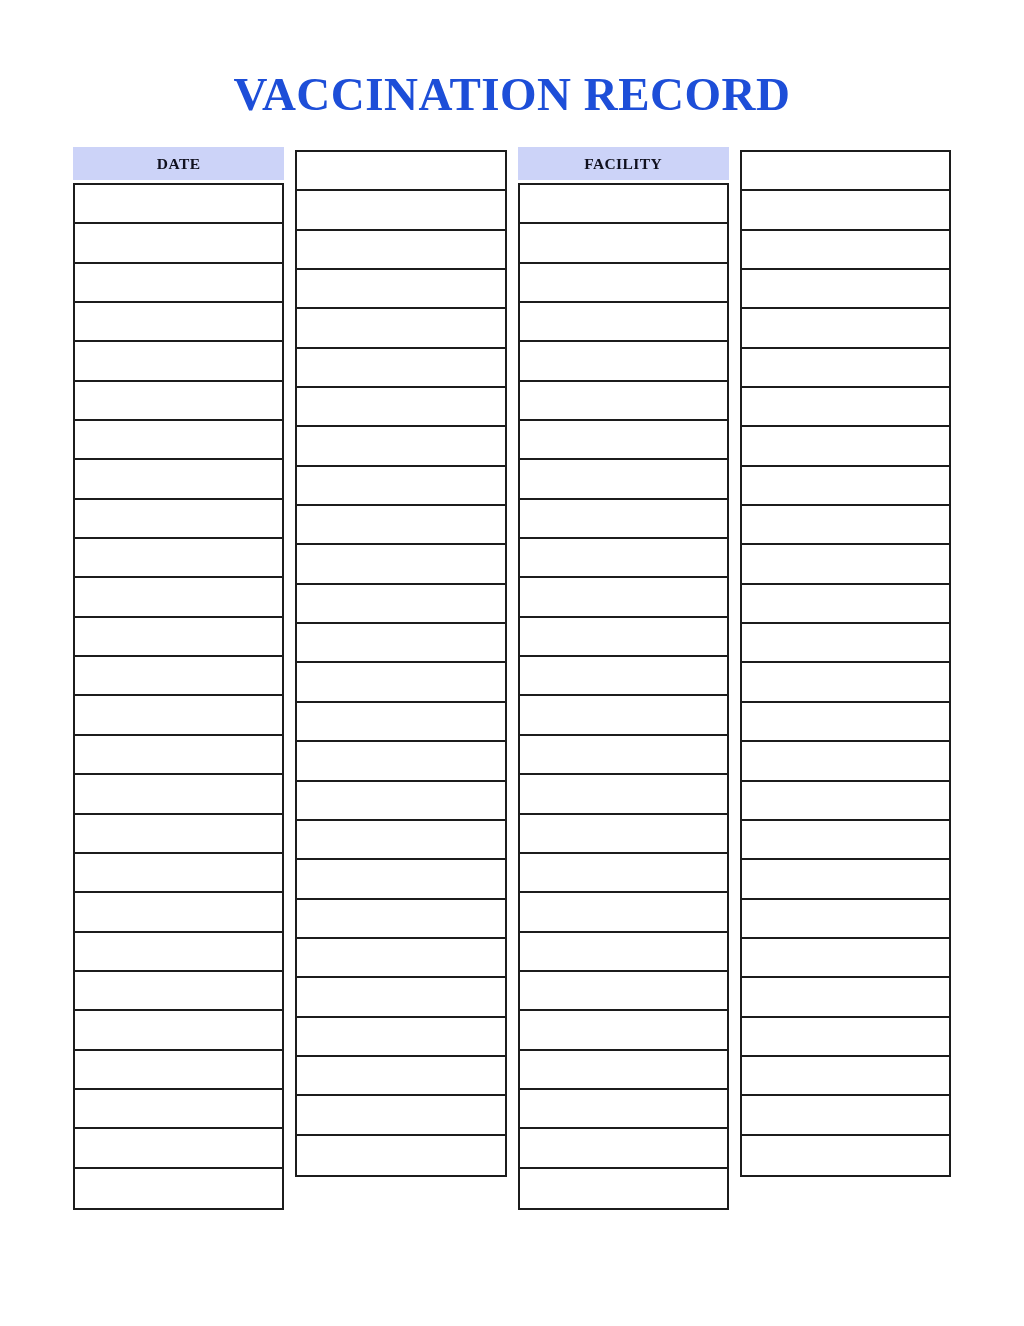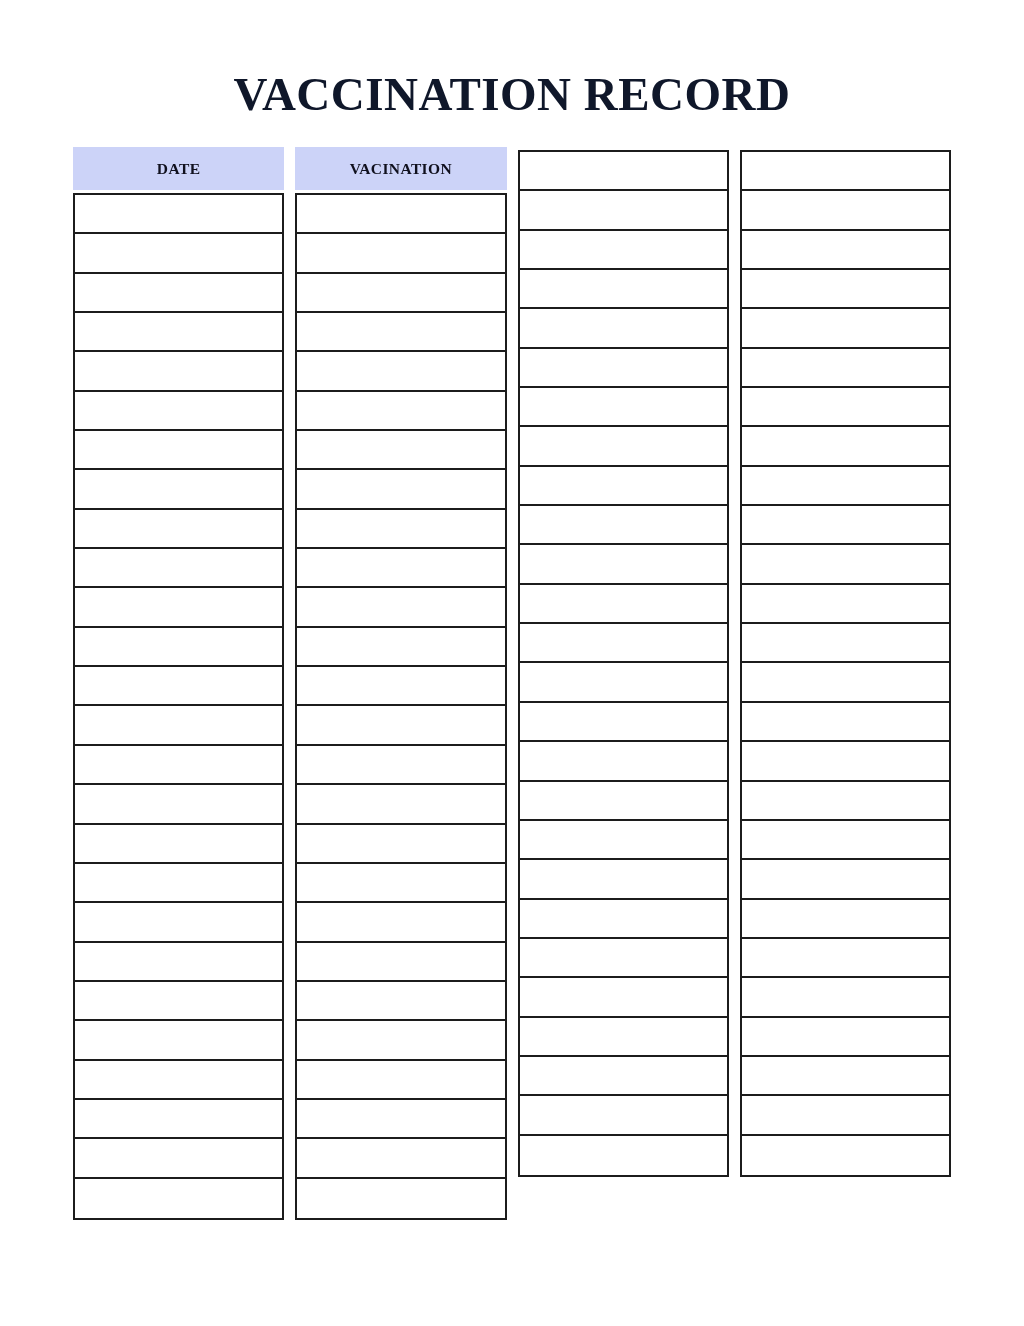--- a/index.html
+++ b/index.html
@@ -16,34 +16,34 @@
     height: 1326px;
     background: var(--page-bg, #ffffff);
   }
   .title {
     padding-top: 71px;
     text-align: center;
     font-size: 47px;
     line-height: 1.0;
     font-weight: bold;
     letter-spacing: 0.5px;
-    color: #0f172a;
+    color: #1d4ed8;
     font-family: "Liberation Serif", serif;
   }
   .table-wrap {
     display: flex;
     gap: 11px;
     margin: 29px 73px 0 73px;
   }
   .col {
     flex: 1 1 0;
     min-width: 0;
   }
   .col-header {
-    height: 43px;
+    height: 33px;
     background: var(--header-bg, #ccd3f8);
     display: flex;
     align-items: center;
     justify-content: center;
     font-weight: bold;
     font-size: 15.5px;
     letter-spacing: 0.4px;
     color: #10101e;
     font-family: "Liberation Serif", serif;
   }
@@ -93,21 +93,20 @@
           <div class="cell"></div>
           <div class="cell"></div>
           <div class="cell"></div>
           <div class="cell"></div>
           <div class="cell"></div>
           <div class="cell"></div>
           <div class="cell"></div>
         </div>
       </div>
       <div class="col">
-        <div class="col-header">VACINATION</div>
         <div class="col-body">
           <div class="cell"></div>
           <div class="cell"></div>
           <div class="cell"></div>
           <div class="cell"></div>
           <div class="cell"></div>
           <div class="cell"></div>
           <div class="cell"></div>
           <div class="cell"></div>
           <div class="cell"></div>
@@ -124,20 +123,21 @@
           <div class="cell"></div>
           <div class="cell"></div>
           <div class="cell"></div>
           <div class="cell"></div>
           <div class="cell"></div>
           <div class="cell"></div>
           <div class="cell"></div>
         </div>
       </div>
       <div class="col">
+        <div class="col-header">FACILITY</div>
         <div class="col-body">
           <div class="cell"></div>
           <div class="cell"></div>
           <div class="cell"></div>
           <div class="cell"></div>
           <div class="cell"></div>
           <div class="cell"></div>
           <div class="cell"></div>
           <div class="cell"></div>
           <div class="cell"></div>

